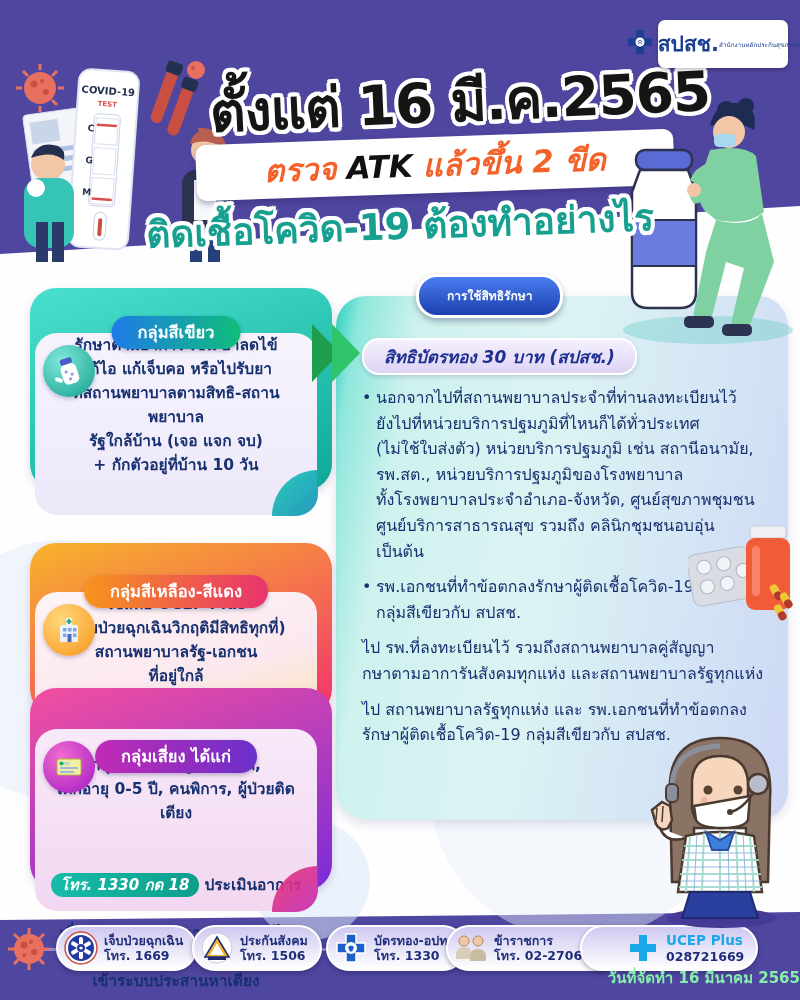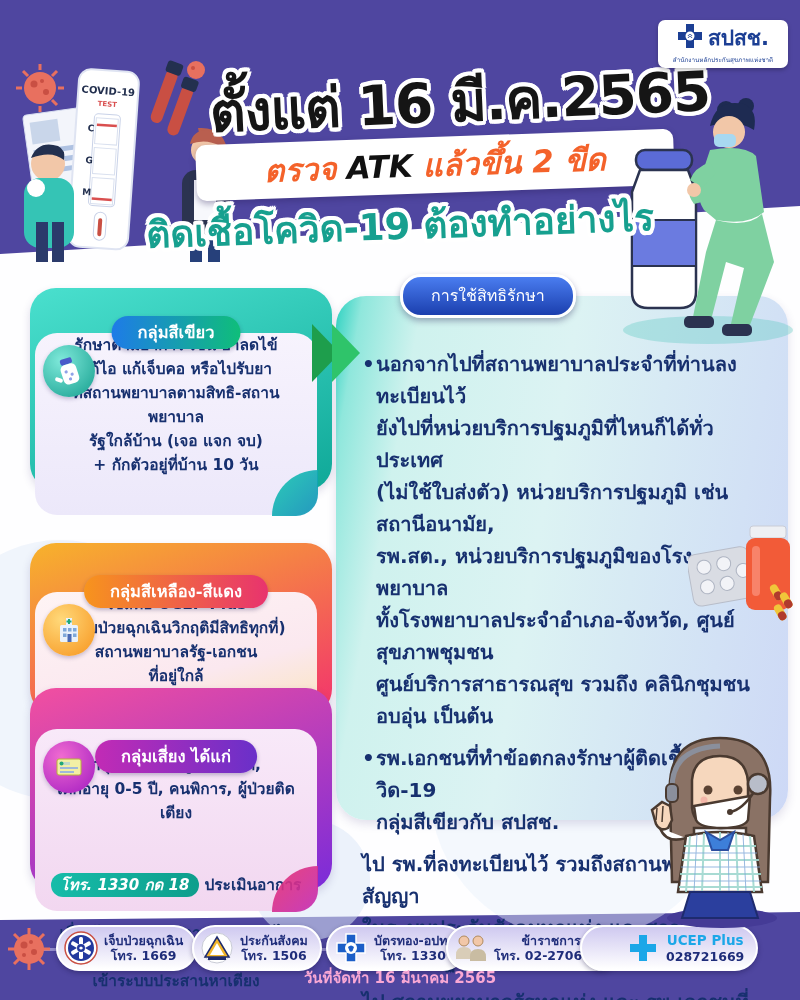--- a/index.html
+++ b/index.html
@@ -9,21 +9,21 @@
   
   .white-sheet{position:absolute;inset:0;background:#FEFEFF;
     clip-path:polygon(0 25.4%,100% 20.6%,100% 91.2%,0 92.0%);z-index:1;}
   .watermark{position:absolute;border-radius:50%;z-index:1;opacity:.55;}
   .wm1{left:-70px;top:540px;width:260px;height:260px;background:#E3ECFA;}
   .wm2{left:430px;top:640px;width:300px;height:300px;background:#E9F1FB;opacity:.45;}
   .wm3{left:250px;top:820px;width:120px;height:120px;background:#DCE7F8;}
 
   
   .logo-box{position:absolute;left:658px;top:20px;width:130px;height:48px;background:#fff;border-radius:7px;
-    z-index:6;display:flex;flex-direction:column;align-items:center;justify-content:center;box-shadow:0 2px 4px rgba(0,0,0,.25);}
+    z-index:6;display:flex;align-items:center;justify-content:center;box-shadow:0 2px 4px rgba(0,0,0,.25);}
   .logo-row{display:flex;align-items:center;gap:5px;}
   .logo-name{color:#1C3F94;font-size:21px;font-weight:800;line-height:1;}
   .logo-sub{color:#1C3F94;font-size:6.3px;margin-top:2px;white-space:nowrap;}
 
   .outline-w{text-shadow:-3px -3px 0 #fff,3px -3px 0 #fff,-3px 3px 0 #fff,3px 3px 0 #fff,0 -4px 0 #fff,0 4px 0 #fff,-4px 0 0 #fff,4px 0 0 #fff,-2px 4px 0 #fff,2px 4px 0 #fff,-2px -4px 0 #fff,2px -4px 0 #fff;}
   .hdr-date{position:absolute;left:180px;top:58px;width:560px;text-align:center;z-index:5;
     font-size:55px;font-weight:800;color:#151515;transform:rotate(-2.5deg);letter-spacing:-1px;}
   .hdr-banner{position:absolute;left:196px;top:137px;width:478px;height:56px;background:#fff;border-radius:10px;
     transform:rotate(-2deg);z-index:4;display:flex;align-items:center;justify-content:center;gap:10px;
     box-shadow:0 3px 6px rgba(40,30,90,.35);font-size:31px;font-weight:800;font-style:italic;}
@@ -65,43 +65,43 @@
     font-weight:800;border-radius:14px;padding:0 10px;font-size:15px;line-height:24px;margin-right:5px;}
   .fold{position:absolute;right:-1px;bottom:-1px;width:46px;height:46px;border-radius:46px 0 22px 0;opacity:.9;}
   .f1{background:linear-gradient(135deg,#17C9B0,#0E8FB8);}
   .f2{background:linear-gradient(135deg,#F7941D,#F2603A);}
   .f3{background:linear-gradient(135deg,#E8336E,#C22BB5);}
 
   
   .panel{position:absolute;left:336px;top:296px;width:452px;height:524px;border-radius:30px;z-index:2;
     background:linear-gradient(100deg,#2BD1C0 0%,#8FE7DC 5%,#CFF2EE 16%,#DCF3F3 45%,#CDD8F6 100%);
     box-shadow:0 4px 10px rgba(60,50,120,.15);box-sizing:border-box;padding:42px 24px 14px 26px;}
-  .panel-title{position:absolute;left:400px;top:274px;z-index:5;height:38px;line-height:38px;padding:0 28px;
+  .panel-title{position:absolute;left:416px;top:274px;z-index:5;height:38px;line-height:38px;padding:0 28px;
     border-radius:21px;background:linear-gradient(180deg,#4A7DF0,#1B3FAE);border:3px solid #fff;
-    color:#fff;font-weight:400;font-size:16px;box-shadow:0 3px 6px rgba(30,25,80,.35);white-space:nowrap;}
+    color:#fff;font-weight:700;font-size:12px;box-shadow:0 3px 6px rgba(30,25,80,.35);white-space:nowrap;}
   .sec-pill{display:inline-block;padding:3px 20px;border-radius:17px;border:2px solid #fff;
     background:linear-gradient(180deg,#F4F0FC,#DDD4F6);font-weight:800;font-style:italic;font-size:17px;box-shadow:0 2px 4px rgba(60,50,120,.2);}
   .sp-gold{color:#1E2F8F;}
   .sp-sso{color:#F1662C;margin-top:16px;}
   .sp-civil{color:#7A4A33;margin-top:16px;}
-  .panel p{margin:10px 0 0 0;color:#17306F;font-size:20px;font-weight:700;line-height:1.6;white-space:pre-line;}
+  .panel p{margin:10px 0 0 0;color:#17306F;font-size:16px;font-weight:400;line-height:1.6;white-space:pre-line;}
   .bullet{position:relative;padding-left:14px;}
   .bullet::before{content:"•";position:absolute;left:0;top:0;}
 
   
   .footer-line{position:absolute;left:34px;top:948px;width:660px;border-top:3px solid rgba(205,200,240,.55);z-index:2;}
   .virus-foot{position:absolute;left:6px;top:926px;z-index:3;}
   .hl{position:absolute;top:925px;height:46px;border-radius:24px;border:2px solid #fff;z-index:3;
     background:linear-gradient(180deg,#CFC9F0,#FFFFFF);display:flex;align-items:center;gap:6px;padding:0 12px 0 6px;
     box-shadow:0 2px 5px rgba(20,15,60,.35);box-sizing:border-box;}
   .hl-ic{width:34px;height:34px;display:flex;align-items:center;justify-content:center;flex:0 0 auto;}
-  .hl-text{display:flex;flex-direction:column;align-items:center;line-height:1.2;font-size:12.5px;font-weight:800;color:#1F2D7A;white-space:nowrap;}
+  .hl-text{display:flex;flex-direction:column;align-items:flex-start;line-height:1.2;font-size:12.5px;font-weight:800;color:#1F2D7A;white-space:nowrap;}
   .hl1{left:56px;} .hl2{left:192px;} .hl3{left:326px;} .hl4{left:446px;} .hl5{left:580px;padding-left:44px;}
   .hl5 .hl-label{color:#1BA7E8;font-size:13.5px;}
-  .made-date{position:absolute;left:0;top:966px;width:800px;text-align:center;color:#f9a8d4;font-size:15px;font-weight:600;z-index:3;}
+  .made-date{position:absolute;left:0;top:966px;width:800px;text-align:right;color:#86efac;font-size:15px;font-weight:600;z-index:3;}
 </style>
 </head>
 <body>
 
 <div class="poster">
 
   <div class="white-sheet"></div>
   <div class="watermark wm1"></div>
   <div class="watermark wm2"></div>
   <div class="watermark wm3"></div>
@@ -291,30 +291,31 @@
         <div style="white-space:pre-line;">เพื่อเข้าระบบรักษาตามอาการต่อไป
 หากมีอาการรุนแรง
 เข้าระบบประสานหาเตียง</div>
       </div>
       <div class="fold f3"></div>
     </div>
   </div>
 
   <div class="panel-title">การใช้สิทธิรักษา</div>
   <div class="panel">
+    <span class="sec-pill sp-gold">สิทธิบัตรทอง 30 บาท (สปสช.)</span>
     <p class="bullet">นอกจากไปที่สถานพยาบาลประจำที่ท่านลงทะเบียนไว้
 ยังไปที่หน่วยบริการปฐมภูมิที่ไหนก็ได้ทั่วประเทศ
 (ไม่ใช้ใบส่งตัว) หน่วยบริการปฐมภูมิ เช่น สถานีอนามัย,
 รพ.สต., หน่วยบริการปฐมภูมิของโรงพยาบาล
 ทั้งโรงพยาบาลประจำอำเภอ-จังหวัด, ศูนย์สุขภาพชุมชน
 ศูนย์บริการสาธารณสุข รวมถึง คลินิกชุมชนอบอุ่น เป็นต้น</p>
     <p class="bullet">รพ.เอกชนที่ทำข้อตกลงรักษาผู้ติดเชื้อโควิด-19
 กลุ่มสีเขียวกับ สปสช.</p>
     <p>ไป รพ.ที่ลงทะเบียนไว้ รวมถึงสถานพยาบาลคู่สัญญา
-ในระบบประกันสังคมทุกแห่ง และสถานพยาบาลรัฐทุกแห่ง</p>
+กษาตามอาการันสังคมทุกแห่ง และสถานพยาบาลรัฐทุกแห่ง</p>
     <p>ไป สถานพยาบาลรัฐทุกแห่ง และ รพ.เอกชนที่ทำข้อตกลง
 รักษาผู้ติดเชื้อโควิด-19 กลุ่มสีเขียวกับ สปสช.</p>
   </div>
 
   <svg class="scene-pills" width="110" height="102" viewBox="0 0 110 102">
     <g transform="rotate(-10 35 55)">
       <rect x="2" y="28" width="62" height="52" rx="8" fill="#D9DCE3" stroke="#B8BDC9"></rect>
       <circle cx="18" cy="42" r="7" fill="#F2F3F7" stroke="#AEB4C2"></circle>
         <circle cx="38" cy="42" r="7" fill="#F2F3F7" stroke="#AEB4C2"></circle>
       <circle cx="18" cy="62" r="7" fill="#F2F3F7" stroke="#AEB4C2"></circle>

